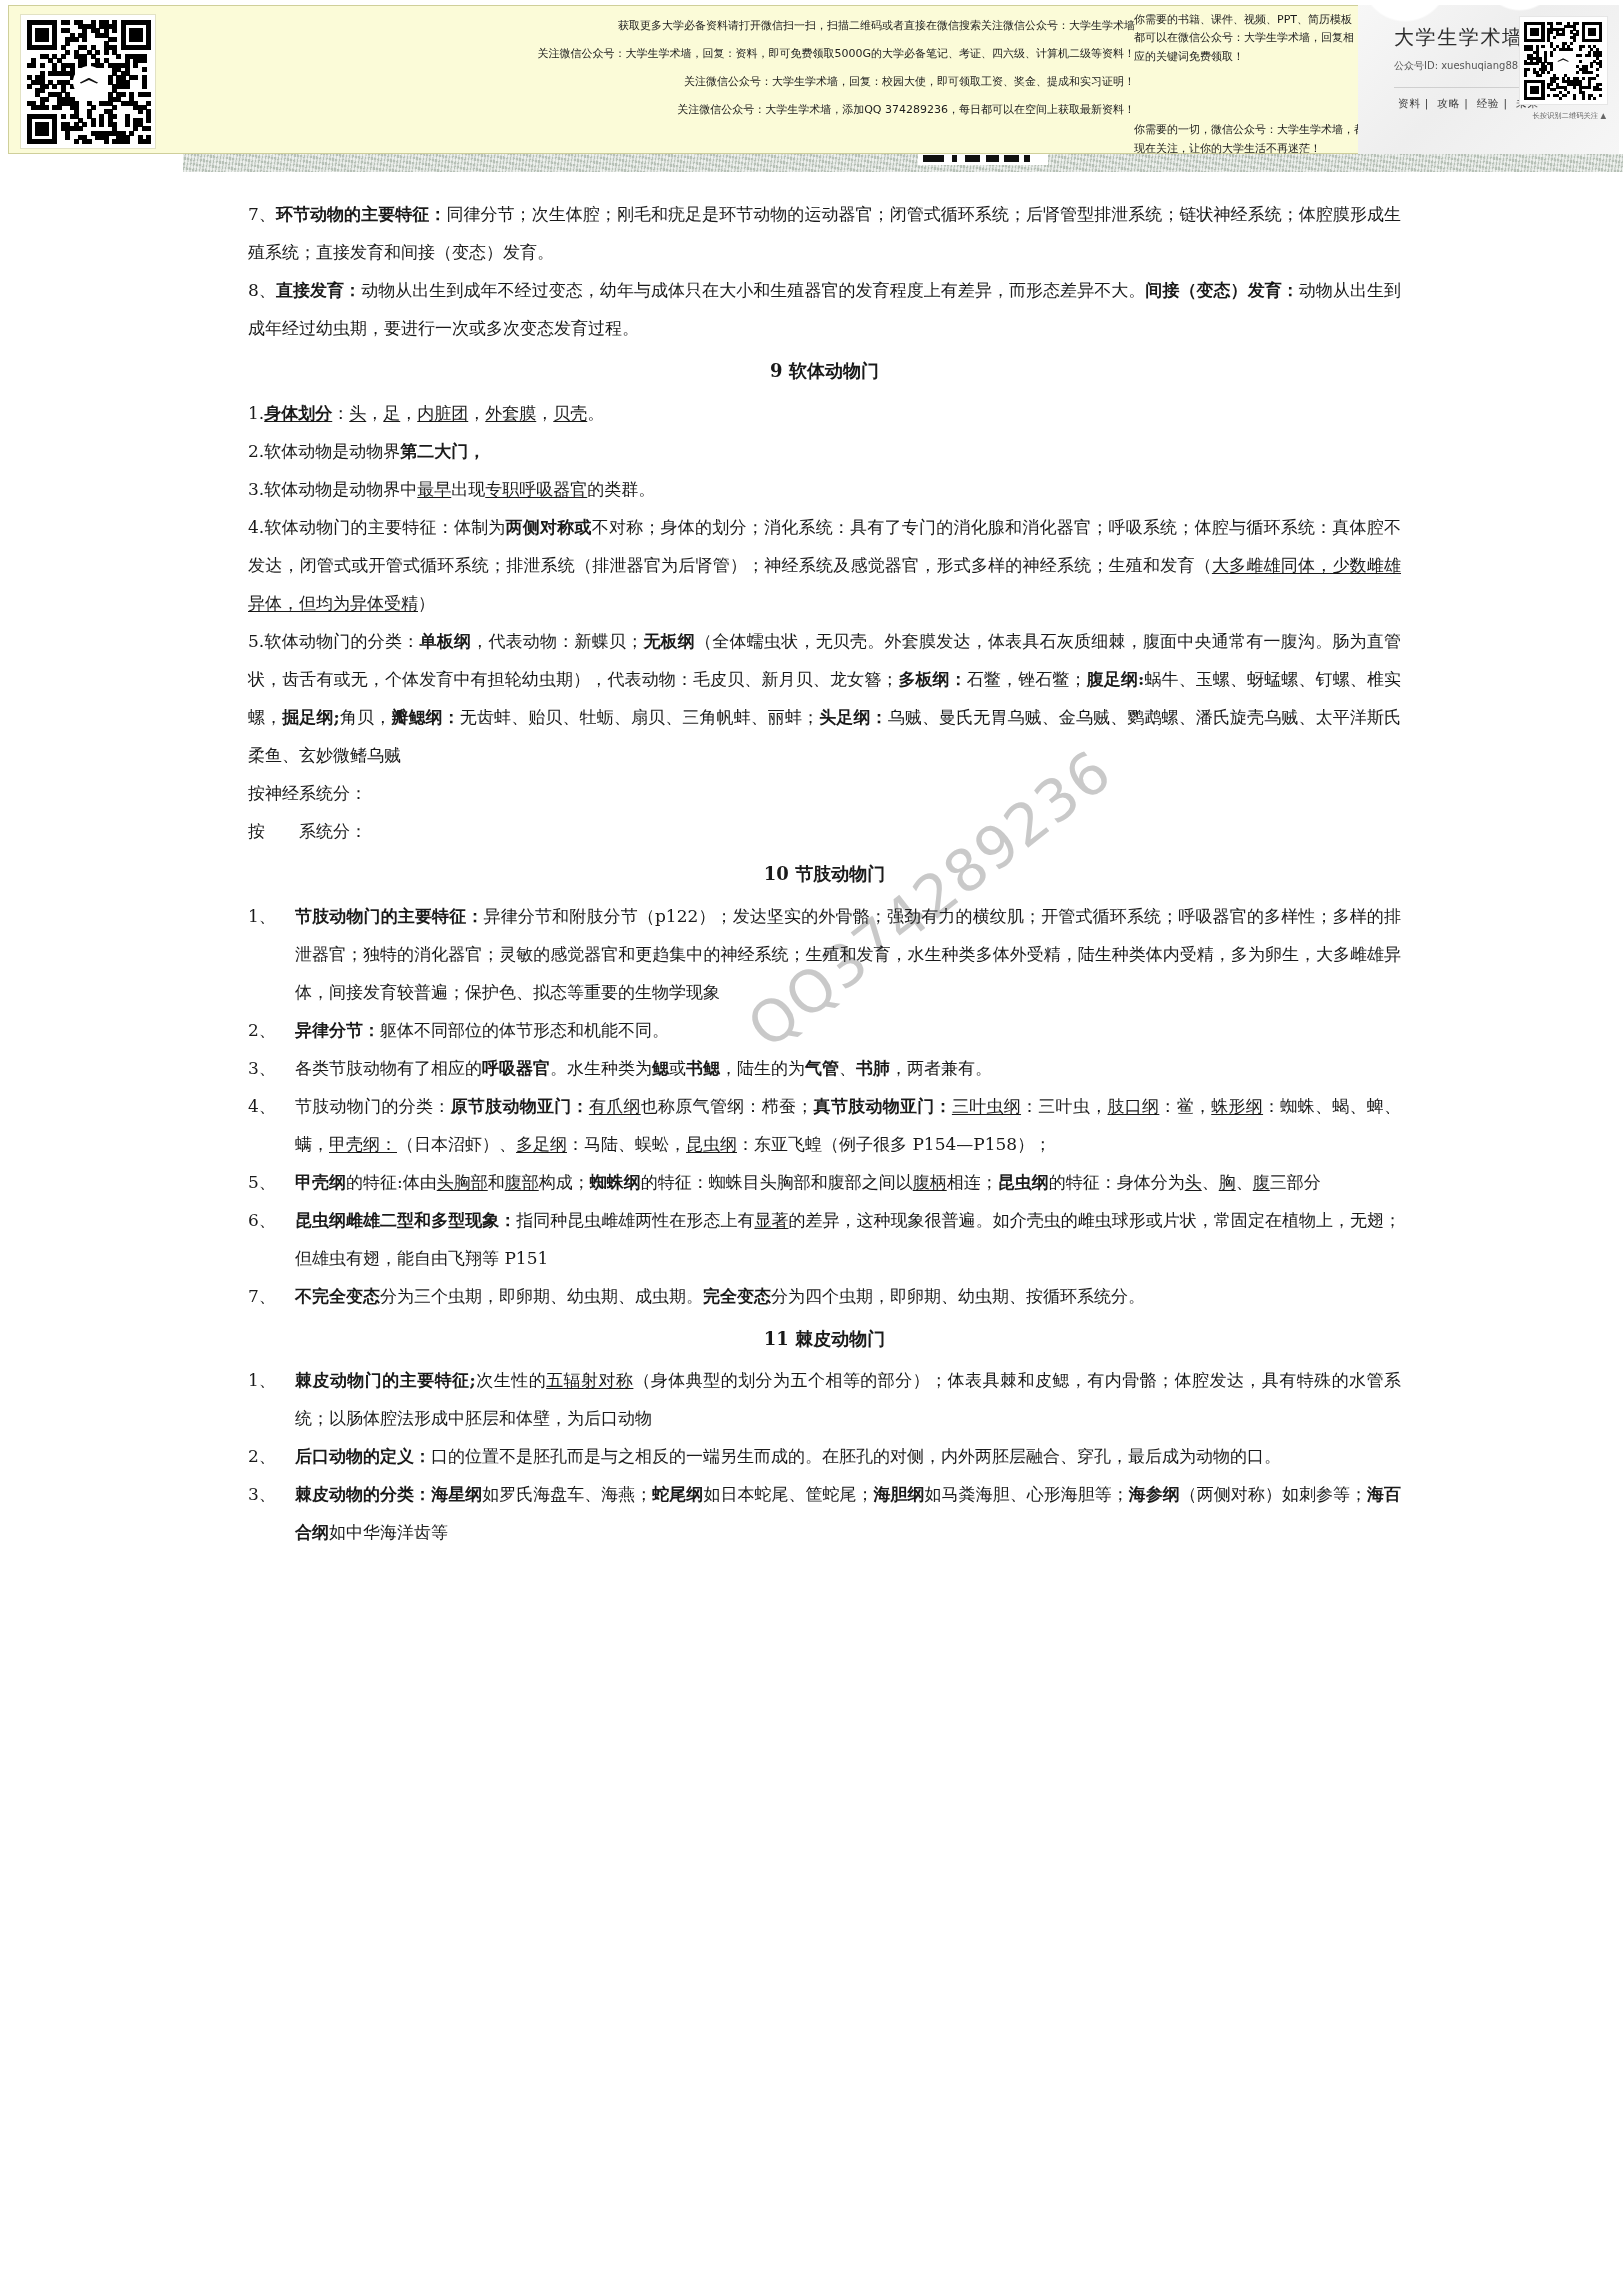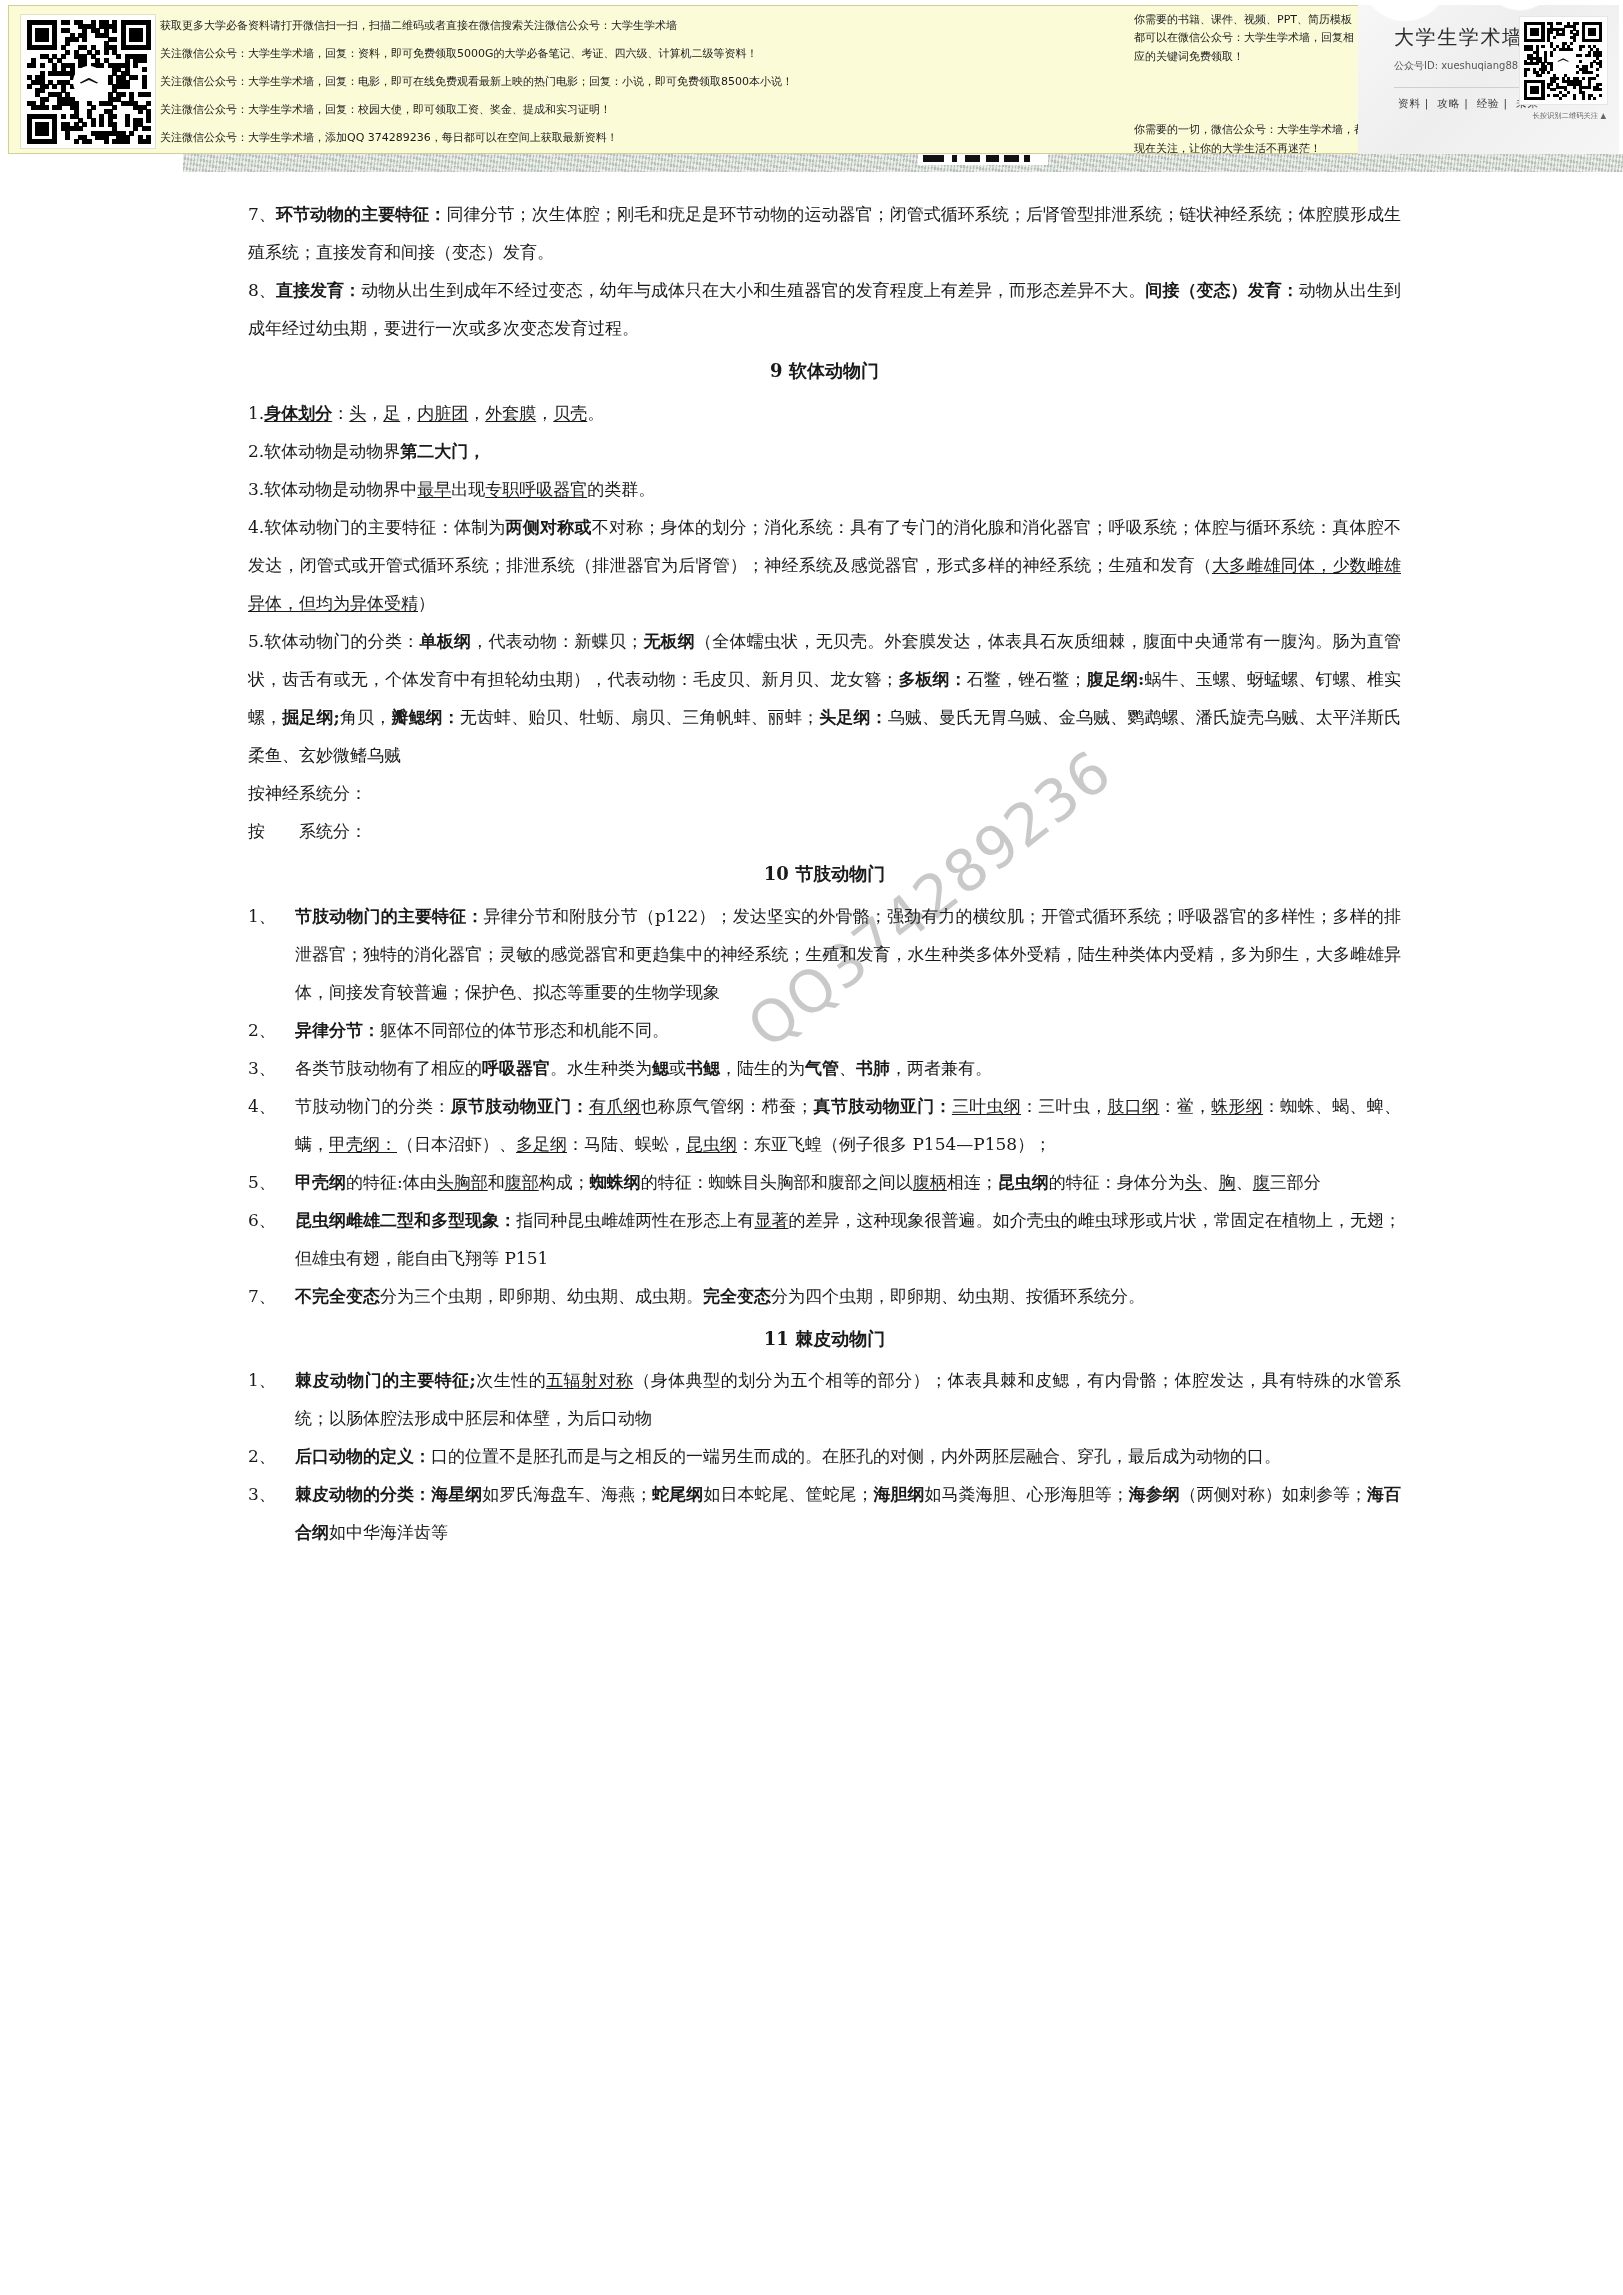--- a/index.html
+++ b/index.html
@@ -19,21 +19,21 @@
     position:absolute;left:8px;top:4.9px;width:1352px;height:149px;
     background:#fbfbd8;border:0.8px solid #cfcf9a;box-sizing:border-box;
   }
   .qr-left{
     position:absolute;left:11.4px;top:8px;width:136px;height:135px;
     background:#ffffff;border:0.8px solid #e2e2c4;box-sizing:border-box;
     display:flex;align-items:center;justify-content:center;
   }
   .qr-canvas{width:123px;height:123px;position:relative;}
   .promo-lines{
-    position:absolute;left:151px;top:6.5px;width:950px;
+    position:absolute;left:176px;top:6.5px;width:950px;text-align:right;
   }
   .promo-lines .pline{
     font-size:11px;line-height:28px;color:#1b1b1b;white-space:nowrap;
     font-family:"DejaVu Sans","Liberation Sans",sans-serif;
   }
   .promo-right{
     position:absolute;left:1125px;top:4.9px;width:235px;
   }
   .promo-right .rline{
     font-size:11px;line-height:18.7px;color:#1b1b1b;white-space:nowrap;
@@ -528,21 +528,20 @@
           <div class="qcell" style="left: 111px; top: 119px; width: 4.9px; height: 4.9px;"></div>
           <div class="qcell" style="left: 115px; top: 119px; width: 4.9px; height: 4.9px;"></div>
           <div class="qcell" style="left: 119px; top: 119px; width: 4.9px; height: 4.9px;"></div>
           <div class="qlogo" style="width: 32px; height: 32px; left: 46px; top: 46px;"></div>
         </div>
     </div>
 
     <div class="promo-lines">
       <div class="pline">获取更多大学必备资料请打开微信扫一扫，扫描二维码或者直接在微信搜索关注微信公众号：大学生学术墙</div>
       <div class="pline">关注微信公众号：大学生学术墙，回复：资料，即可免费领取5000G的大学必备笔记、考证、四六级、计算机二级等资料！</div>
-      <div class="pline">关注微信公众号：大学生学术墙，回复：电影，即可在线免费观看最新上映的热门电影；回复：小说，即可免费领取8500本小说！</div>
       <div class="pline">关注微信公众号：大学生学术墙，回复：校园大使，即可领取工资、奖金、提成和实习证明！</div>
       <div class="pline">关注微信公众号：大学生学术墙，添加QQ 374289236，每日都可以在空间上获取最新资料！</div>
     </div>
 
     <div class="promo-right">
       <div class="rline">你需要的书籍、课件、视频、PPT、简历模板</div>
       <div class="rline">都可以在微信公众号：大学生学术墙，回复相</div>
       <div class="rline">应的关键词免费领取！</div>
       <div class="rblock2">
         <div class="rline">你需要的一切，微信公众号：大学生学术墙，都有！</div>

